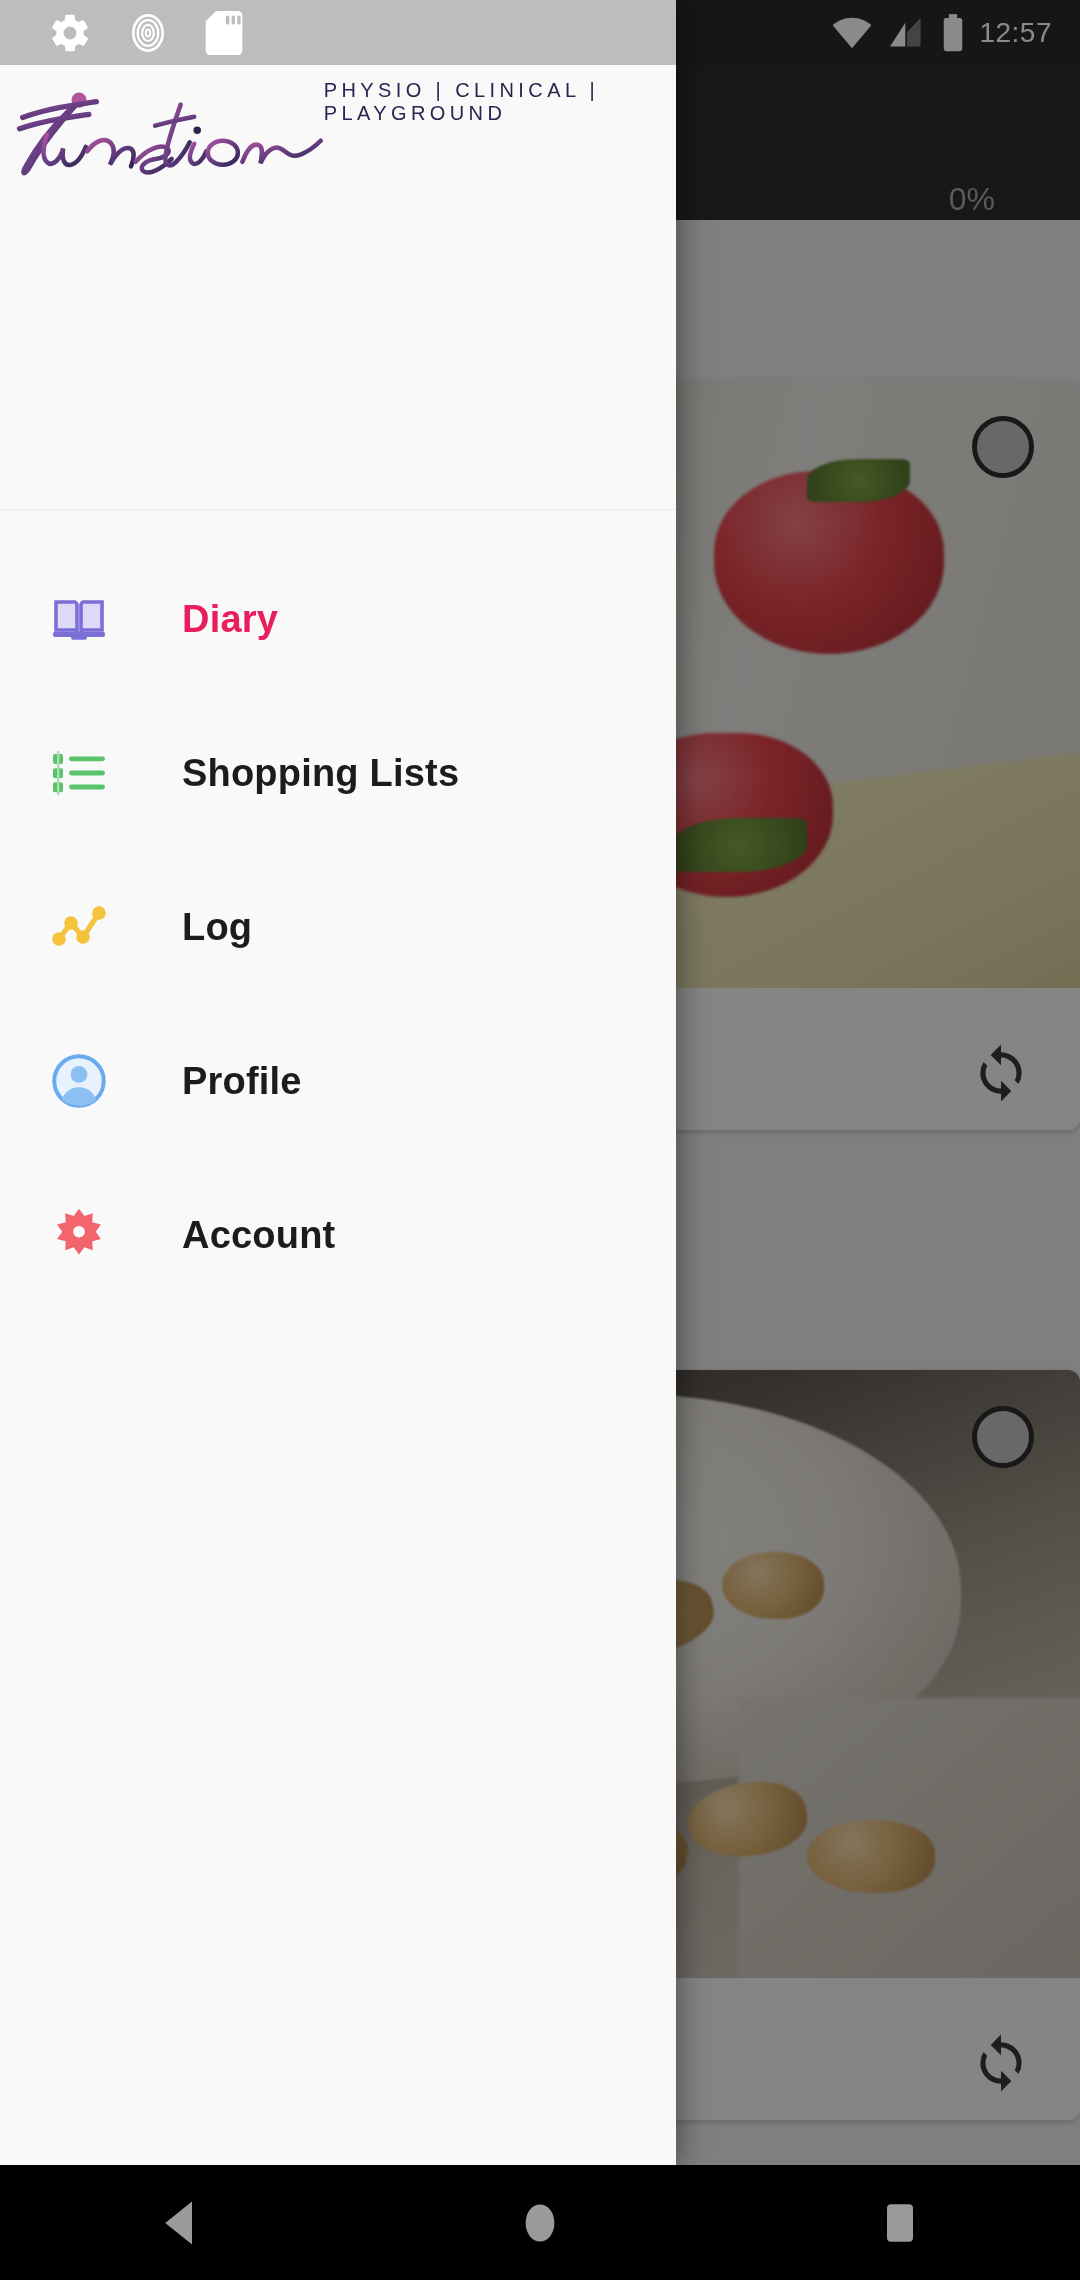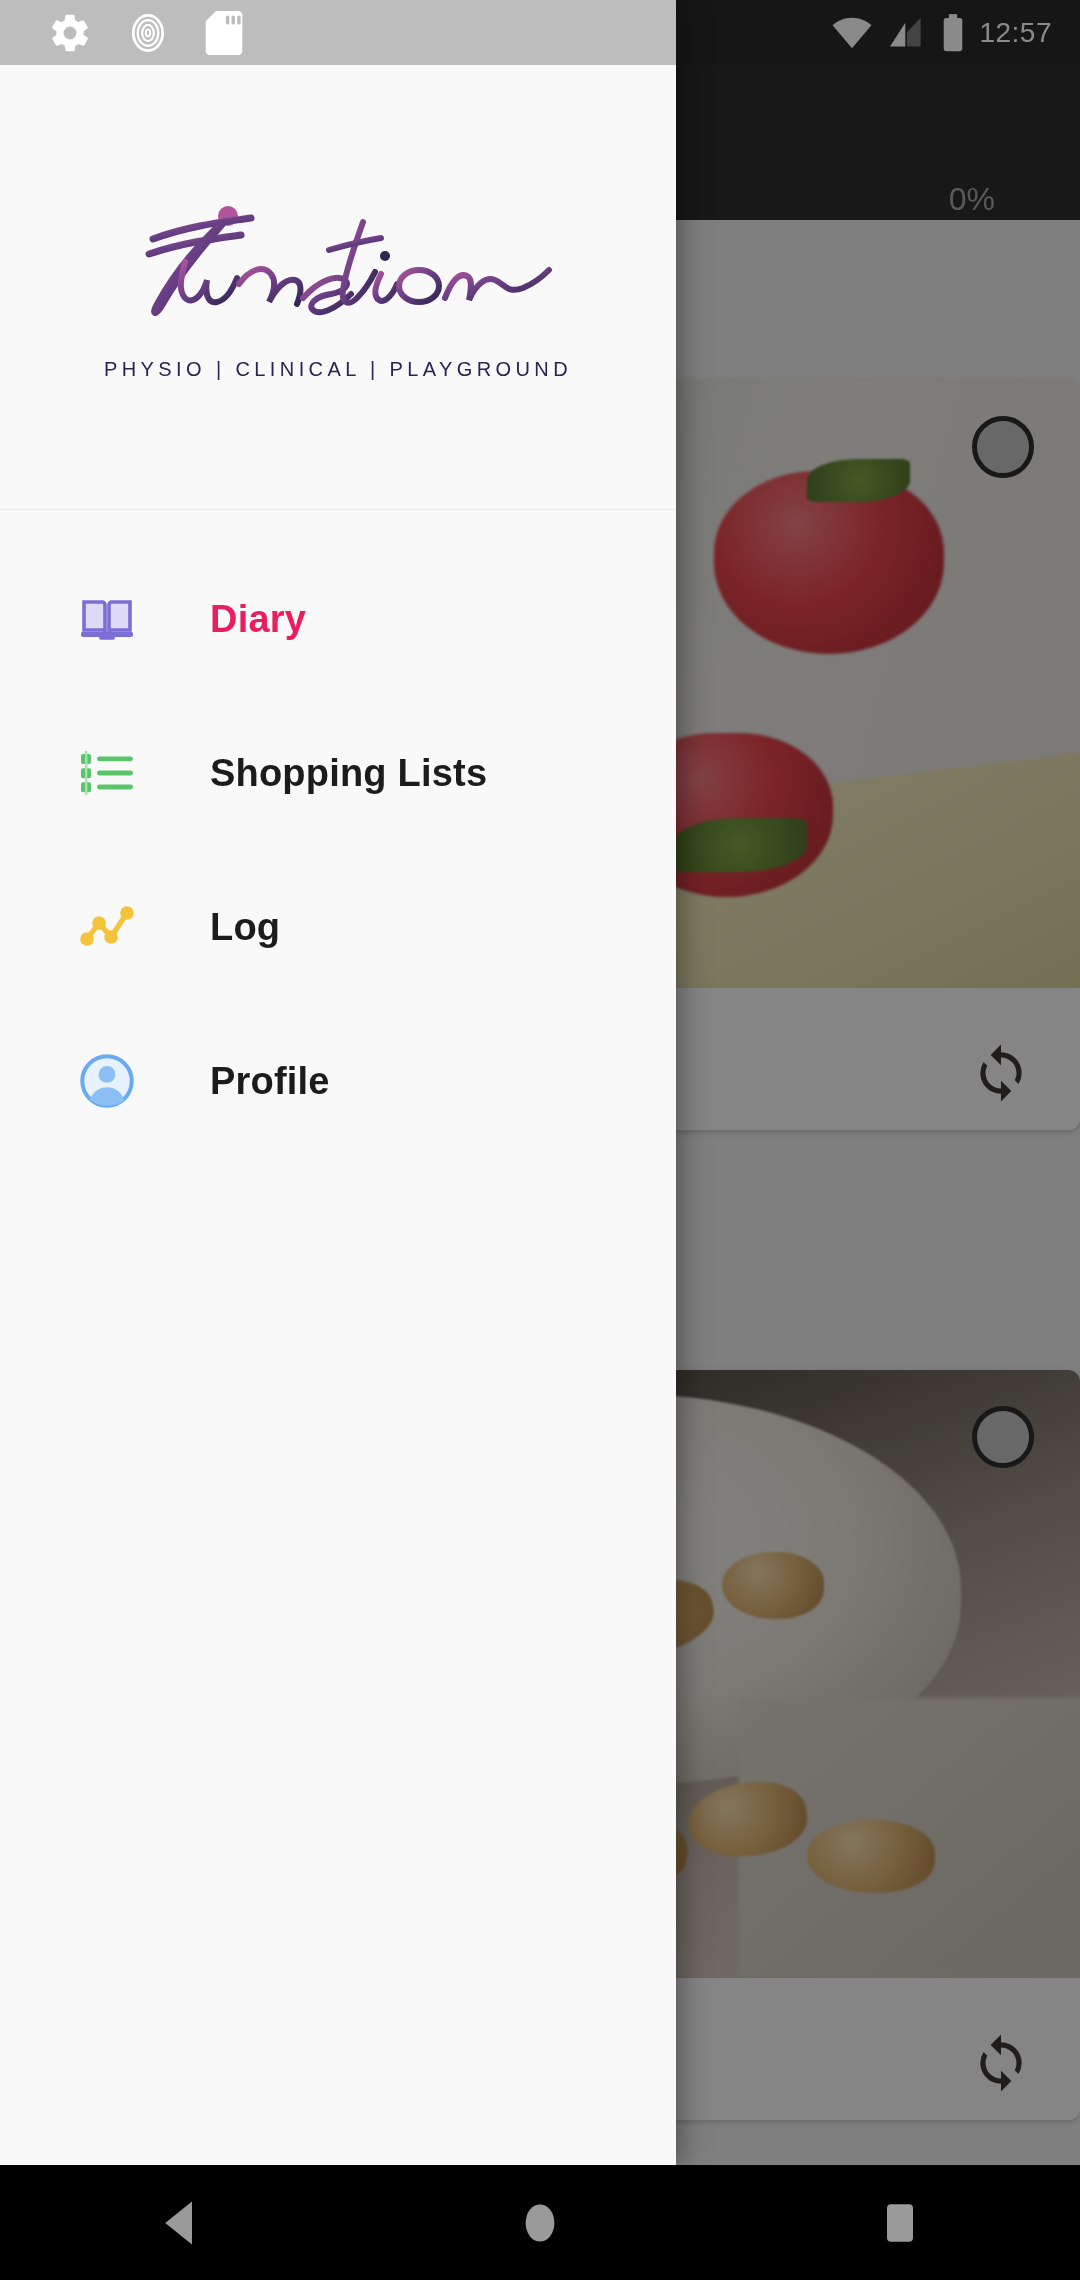--- a/index.html
+++ b/index.html
@@ -145,34 +145,34 @@
     box-shadow:6px 0 26px rgba(0,0,0,0.35);
     overflow:hidden;
   }
   .drawer-statusbar{
     height:65px; background:#bdbdbd;
     display:flex; align-items:center; gap:34px; padding-left:48px;
   }
   .dsb-ico{ display:block; }
 
   .brand{
-    height:445px; display:flex; flex-direction:column;
-    align-items:center; justify-content:center;
+    height:445px; display:flex; flex-direction:row;
+    justify-content:center;
     border-bottom:1px solid #ececec;
   }
   .brand-mark{ width:430px; height:150px; display:block; }
   .brand-tag{
     margin-top:14px; font-size:20px; letter-spacing:4.4px;
     color:#2b2450; font-weight:400;
   }
 
   .menu{ padding-top:32px; }
   .menu-item{
     display:flex; align-items:center; height:154px;
-    padding-left:76px; cursor:pointer;text-align:right;
+    padding-left:48px; cursor:pointer;text-align:right;
   }
   .menu-icon{
     width:62px; height:62px; flex:0 0 62px;
     display:flex; align-items:center; justify-content:center;
   }
   .menu-label{
     margin-left:72px; font-size:38px; color:#1c1c1c; letter-spacing:0.2px;font-weight:bold;
   }
   .menu-item.active .menu-label{ color:#e91e5c; font-weight:700; }
 
@@ -356,20 +356,29 @@
         <span class="menu-icon">
           <svg width="56" height="56" viewBox="0 0 24 24">
             <circle cx="12" cy="12" r="10.6" fill="#e7f2fd" stroke="#6aaaf0" stroke-width="1.7"></circle>
             <circle cx="12" cy="9.2" r="3.6" fill="#8cc0f4"></circle>
             <path fill="#8cc0f4" d="M4.7 20.3c1-3.6 3.8-5.6 7.3-5.6s6.3 2 7.3 5.6A10.5 10.5 0 0 1 12 22.6c-2.8 0-5.3-1-7.3-2.3z"></path>
           </svg>
         </span>
         <span class="menu-label">Profile</span>
       </div>
 
+      <div class="menu-item">
+        <span class="menu-icon">
+          <svg width="56" height="56" viewBox="0 0 24 24">
+            <path fill="#f2656c" d="M12 0.8l2.3 3.1 3.6-1.2-.2 3.8 3.7 1-2.2 3.1 2.2 3.1-3.7 1 .2 3.8-3.6-1.2L12 20.4l-2.3-3.1-3.6 1.2.2-3.8-3.7-1 2.2-3.1-2.2-3.1 3.7-1-.2-3.8 3.6 1.2L12 .8z"></path>
+            <circle cx="12" cy="10.6" r="2.5" fill="#fdfdfd"></circle>
+          </svg>
+        </span>
+        <span class="menu-label">Account</span>
+      </div>
 
     </div>
   </div>
 
   <div id="navbar">
     <div class="nav-btn">
       <svg width="40" height="46" viewBox="0 0 20 23">
         <path fill="#9a9a9a" d="M16 0.8 2.6 11.5 16 22.2V0.8z"></path>
       </svg>
     </div>

